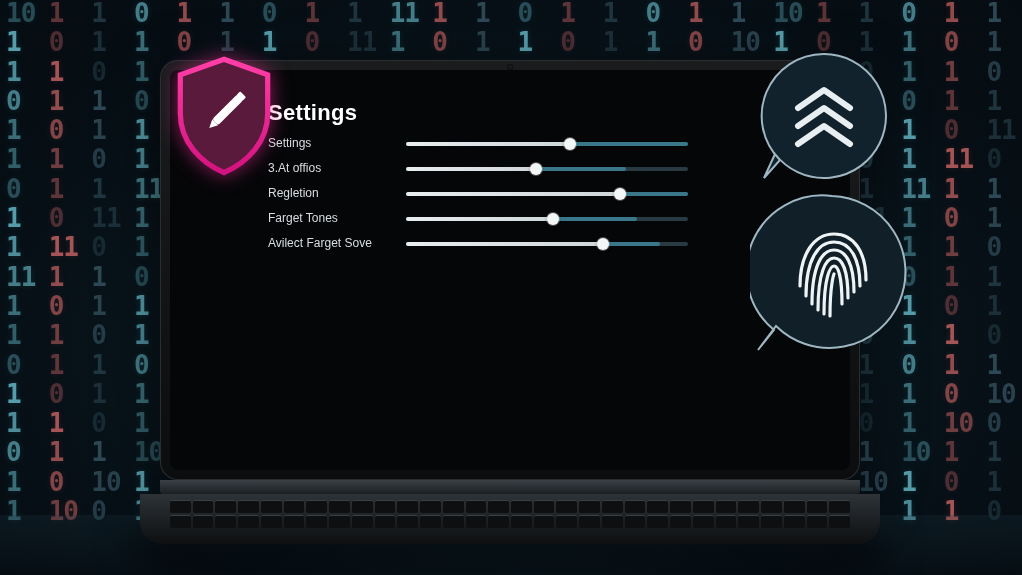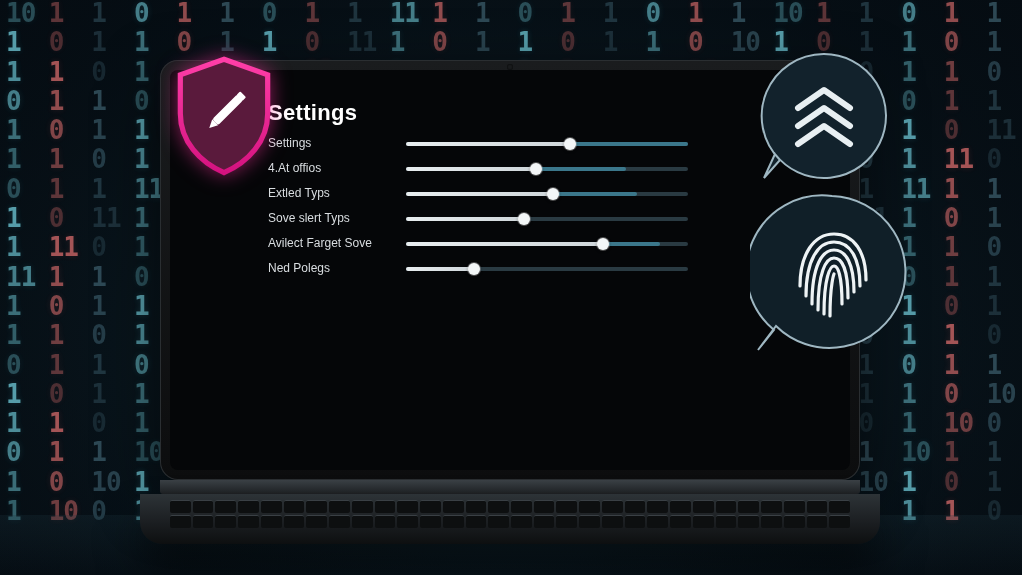--- a/index.html
+++ b/index.html
@@ -685,57 +685,51 @@
       <div class="rows" id="rows">
           <div class="row">
             <div class="row-label">Settings</div>
             <div class="slider">
               <div class="fill" style="width: 58%;"></div>
               <div class="tail" style="left: 58%; width: 42%;"></div>
               <div class="knob" style="left: 58%;"></div>
             </div>
           </div>
           <div class="row">
-            <div class="row-label">4.At offios</div>
+            <div class="row-label">3.At offios</div>
             <div class="slider">
               <div class="fill" style="width: 46%;"></div>
               <div class="tail" style="left: 46%; width: 32%;"></div>
               <div class="knob" style="left: 46%;"></div>
             </div>
           </div>
           <div class="row">
-            <div class="row-label">Extled Typs</div>
+            <div class="row-label">Regletion</div>
+            <div class="slider">
+              <div class="fill" style="width: 76%;"></div>
+              <div class="tail" style="left: 76%; width: 24%;"></div>
+              <div class="knob" style="left: 76%;"></div>
+            </div>
+          </div>
+          <div class="row">
+            <div class="row-label">Farget Tones</div>
             <div class="slider">
               <div class="fill" style="width: 52%;"></div>
               <div class="tail" style="left: 52%; width: 30%;"></div>
               <div class="knob" style="left: 52%;"></div>
-            </div>
-          </div>
-          <div class="row">
-            <div class="row-label">Sove slert Typs</div>
-            <div class="slider">
-              <div class="fill" style="width: 42%;"></div>
-              <div class="knob" style="left: 42%;"></div>
             </div>
           </div>
           <div class="row">
             <div class="row-label">Avilect Farget Sove</div>
             <div class="slider">
               <div class="fill" style="width: 70%;"></div>
               <div class="tail" style="left: 70%; width: 20%;"></div>
               <div class="knob" style="left: 70%;"></div>
             </div>
           </div>
-          <div class="row">
-            <div class="row-label">Ned Polegs</div>
-            <div class="slider">
-              <div class="fill" style="width: 24%;"></div>
-              <div class="knob" style="left: 24%;"></div>
-            </div>
-          </div>
         </div>
 
 
     </div>
   </div>
   <div class="base">
     <div class="hinge"></div>
     <div class="deck">
       <div class="keys" id="keys">
           <div></div>

